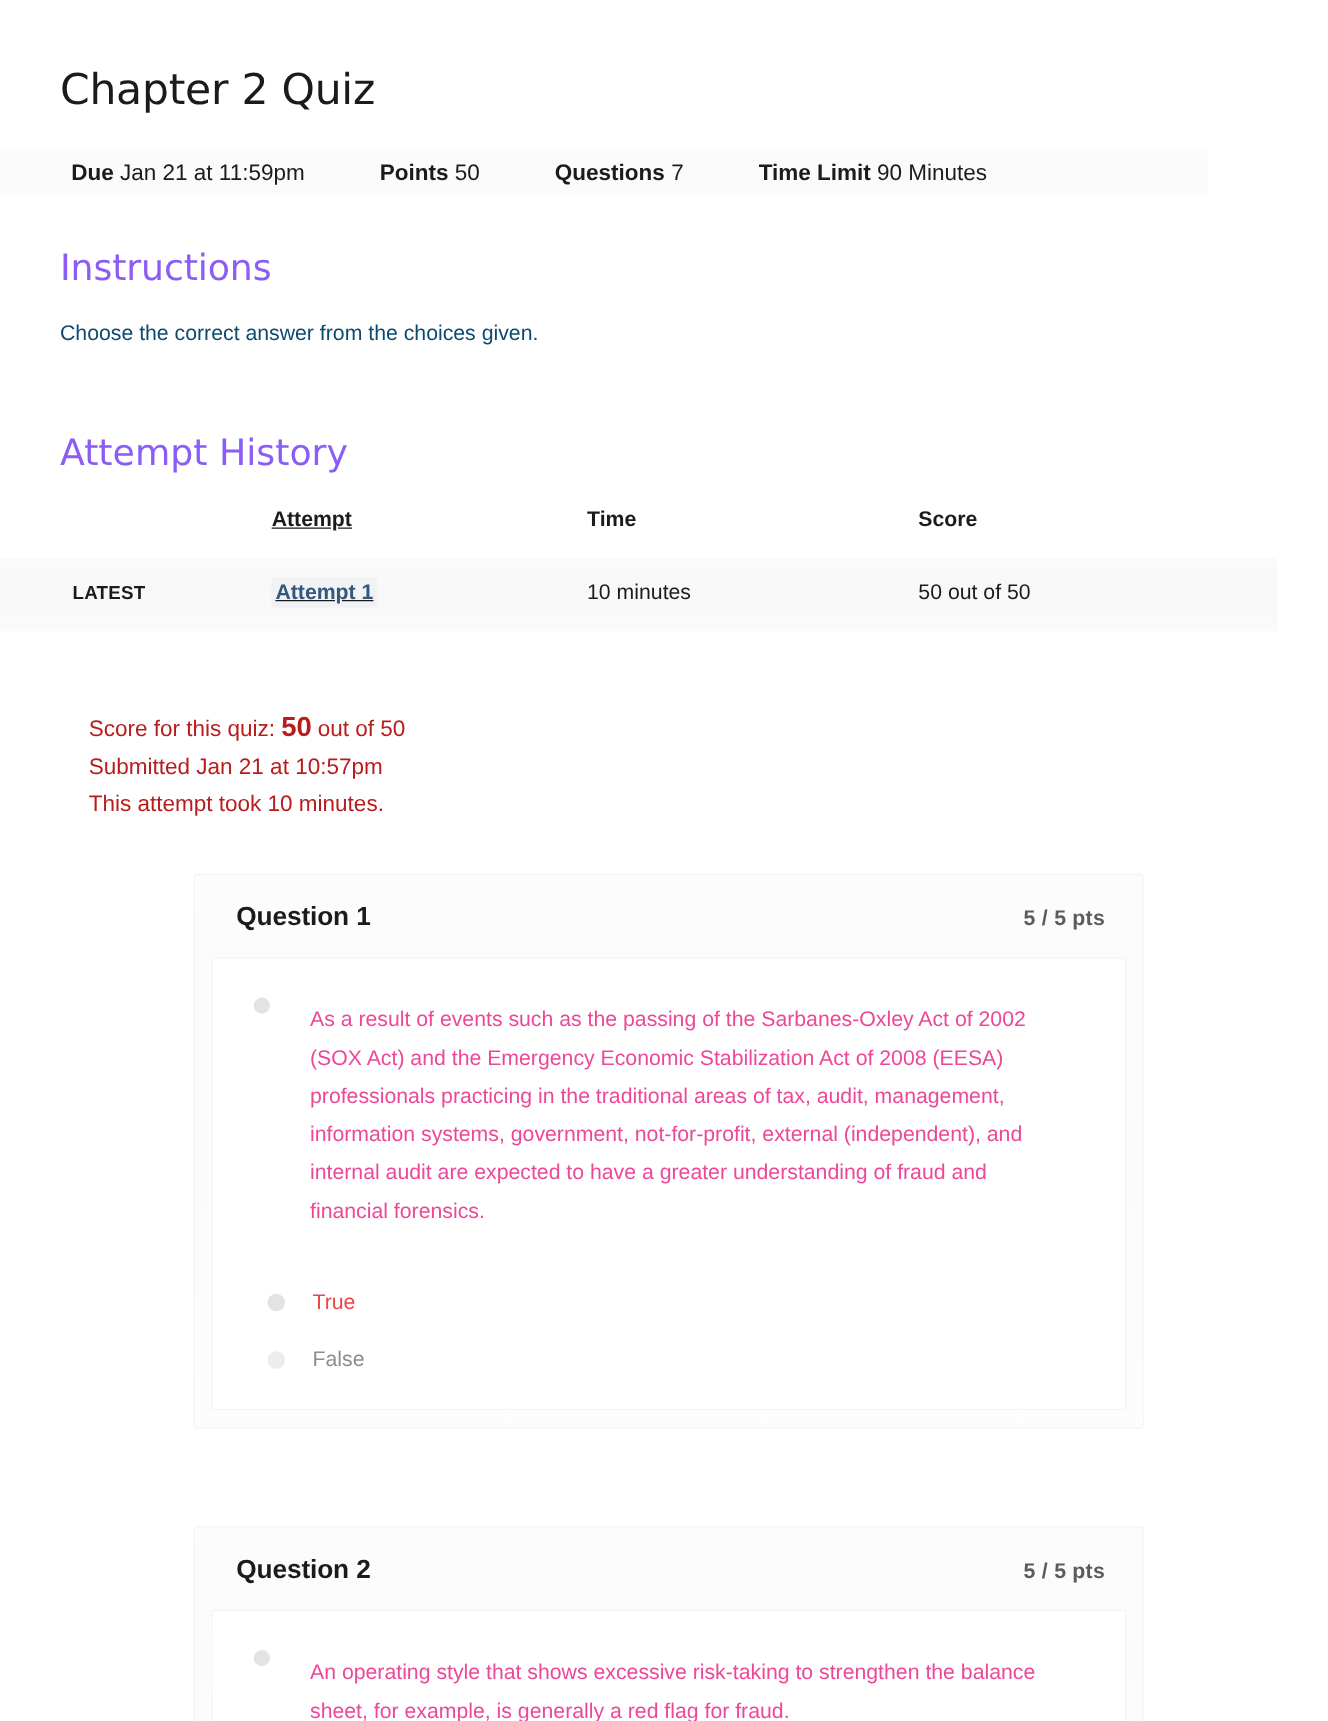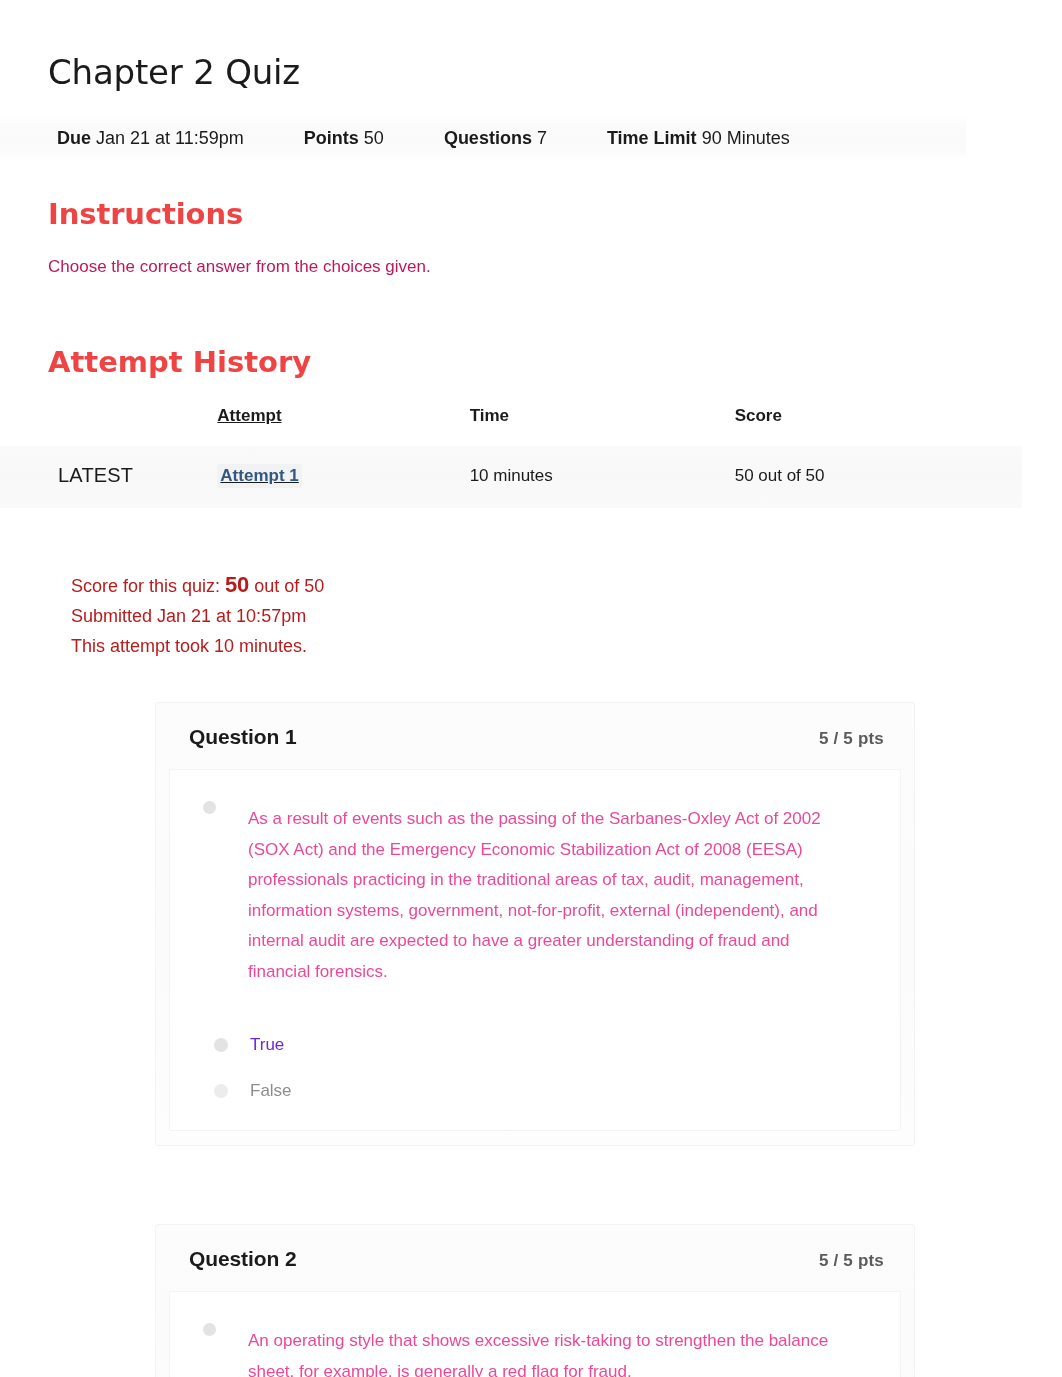--- a/index.html
+++ b/index.html
@@ -49,33 +49,33 @@
         #ffffff 0%, #fbfbfb 18%, #fafafa 50%, #fbfbfb 82%, #ffffff 100%);
   }
   .quiz-meta .meta-item { white-space: nowrap; }
   .quiz-meta .meta-item + .meta-item { margin-left: 60px; }
   .quiz-meta .meta-label { font-weight: 700; }
   .quiz-meta .meta-value { font-weight: 400; }
 
   
   .section-heading {
     font-family: "DejaVu Sans", sans-serif;
-    font-weight: 700;
+    font-weight: 400;
     font-size: 29px;
     line-height: 34px;
-    color: #ef4444;
+    color: #8b5cf6;
     margin: 0;
   }
   .instructions-heading { padding: 37px 0 0 48px; letter-spacing: -0.1px; }
   .instructions-body {
     margin: 0;
     padding: 24px 14px 0 48px;
     font-size: 17px;
     line-height: 23px;
-    color: #be185d;
+    color: #0c4a6e;
   }
   .attempt-heading { padding: 67px 0 0 48px; letter-spacing: 0px; }
 
   
   .attempt-table {
     margin: 27px 0 0 0;
     width: 1022px;
     border-collapse: collapse;
     font-size: 17px;
     color: #1b1b1b;
@@ -95,21 +95,21 @@
   }
   .attempt-table td {
     padding: 18px 0 21px 0;
     font-weight: 400;
     vertical-align: middle;
   }
   .col-latest  { width: 205px; padding-left: 58px !important; }
   .col-attempt { width: 238px; text-decoration: underline; }
   .col-time    { width: 250px; }
   .col-score   { width: 271px; margin-left: 35px; }
-  .latest-badge { font-weight: 400; font-size: 20px; letter-spacing: .2px; }
+  .latest-badge { font-weight: 700; font-size: 15px; letter-spacing: .2px; }
   .attempt-link {
     color: #33577d;
     font-weight: 700;
     text-decoration: none;
     background: #f1f2f3;
     padding: 2px 3px 3px 3px;
     border-radius: 2px;
   }
   .attempt-table tfoot td { height: 30px; padding: 0; }
 
@@ -191,21 +191,21 @@
   .answer-row {
     display: flex;
     align-items: center;
     padding: 9px 0 9px 44px;
     min-height: 46px;
   }
   .answer-row .answer-dot { margin: 0 22px 0 0; width: 14px; height: 14px; }
   .answer-label {
     font-size: 17px;
     line-height: 22px;
-    color: #6d28d9;
+    color: #ef4444;
   }
   .answer-row.dim .answer-label { color: #8d8d8d; }
   .answer-row.dim .answer-dot { background: #ececec; }
 </style>
 </head>
 <body>
 
 <div class="page">
 
   <h1 class="quiz-title">Chapter 2 Quiz</h1>

